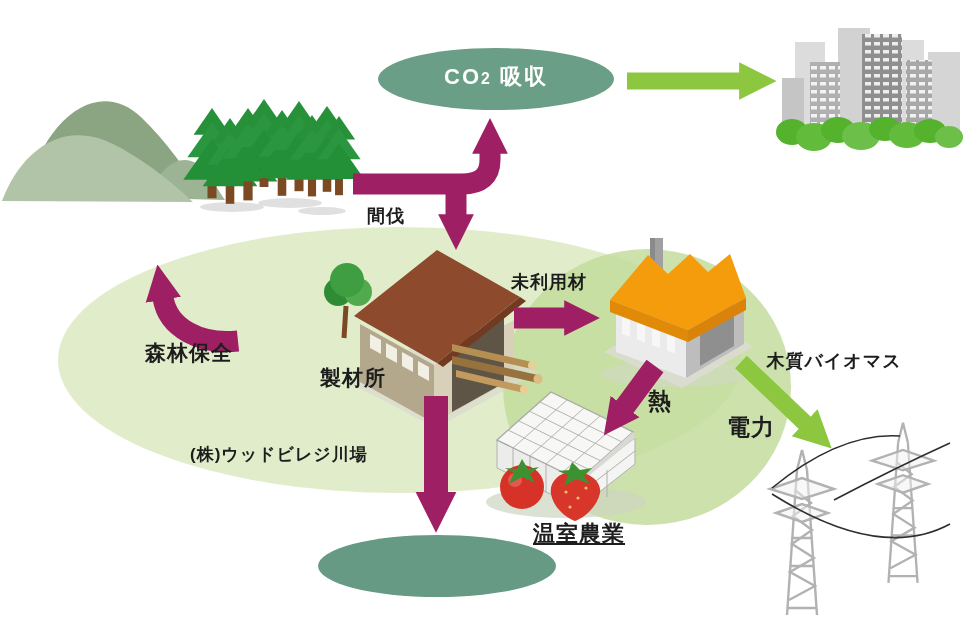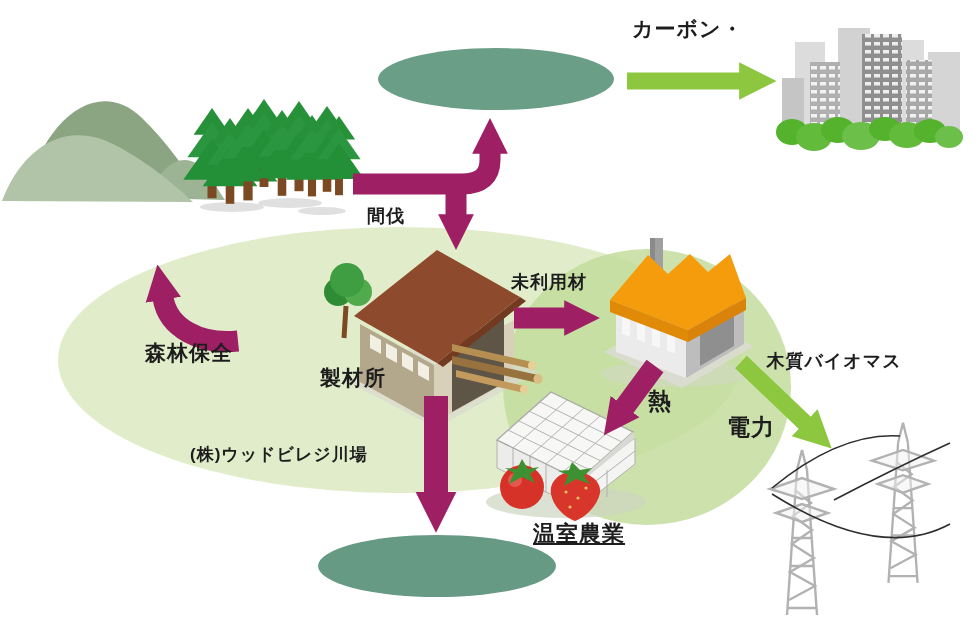--- a/index.html
+++ b/index.html
@@ -190,22 +190,22 @@
   <path d="M514 318 L566 318" stroke="#9e1f63" stroke-width="21" fill="none" marker-end="url(#mh)"></path>
   <path d="M655 366 L624 408" stroke="#9e1f63" stroke-width="21" fill="none" marker-end="url(#mh)"></path>
   <path d="M436 396 L436 494" stroke="#9e1f63" stroke-width="24" fill="none" marker-end="url(#mh)"></path>
   <path d="M627 81 L741 81" stroke="#8dc63f" stroke-width="17" fill="none" marker-end="url(#gh)"></path>
   <path d="M741 362 L806 424" stroke="#8dc63f" stroke-width="17" fill="none" marker-end="url(#gh)"></path>
 
   <ellipse cx="496" cy="79" rx="118" ry="31" fill="#6b9e87"></ellipse>
   <ellipse cx="437" cy="566" rx="119" ry="31" fill="#679a84"></ellipse>
 </svg>
 
-
-<div class="label f21" style="left:632px;top:17px;">カーボン・</div>
+<div class="label f22 white center node-label" style="left:378px;top:64px;width:236px;"><span>CO</span><span class="co2-sub">2</span><span class="co2-suffix">吸収</span></div>
+
 
 
 <div class="label f20" style="left:367px;top:206px;">間伐</div>
 
 <div class="label f20" style="left:511px;top:272px;">未利用材</div>
 
 <div class="label f21" style="left:320px;top:366px;">製材所</div>
 
 <div class="label f21" style="left:145px;top:341px;">森林保全</div>
 

